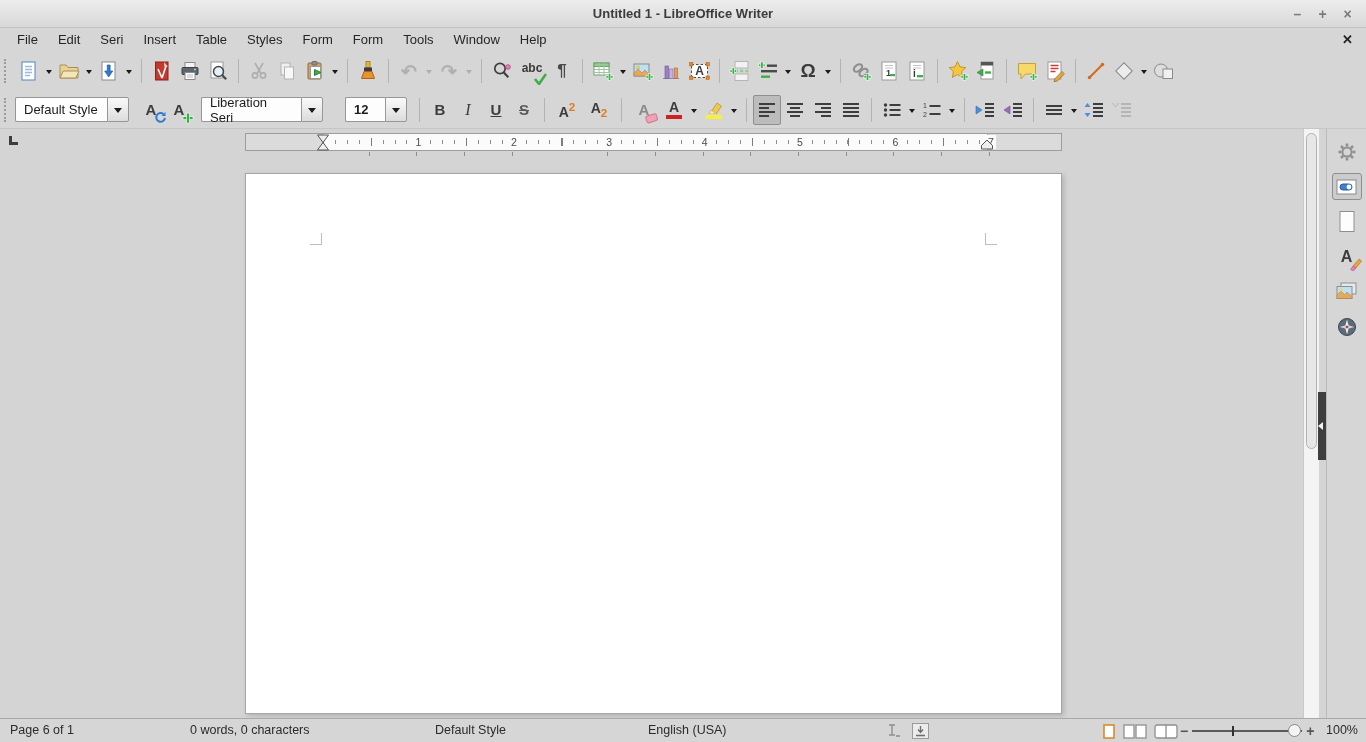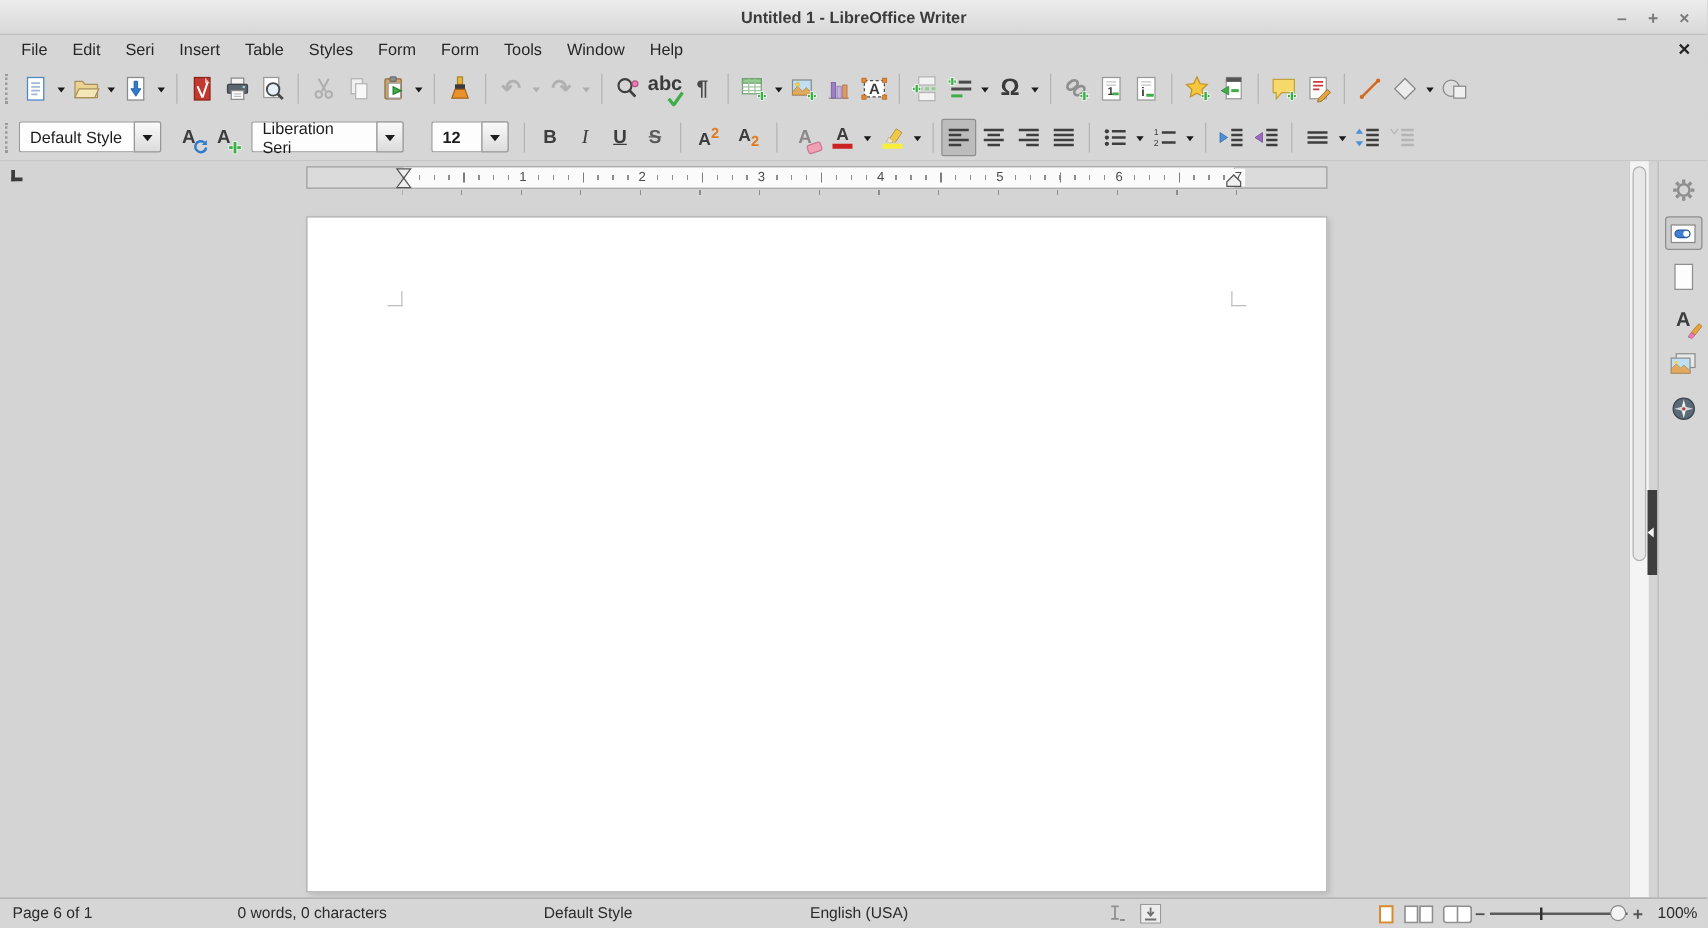--- a/index.html
+++ b/index.html
@@ -236,21 +236,21 @@
   <span class="tbtn">
     <svg width="22" height="22">
         <circle cx="9" cy="8.5" r="5.2" fill="none" stroke="#3f3f3f" stroke-width="1.7"></circle>
         <path d="M12.8 12.5l4.5 4.8" stroke="#3f3f3f" stroke-width="2.2"></path>
         <circle cx="17" cy="7" r="2.3" fill="#e87fb4" stroke="#b85588"></circle>
       </svg>
   </span>
 
   <span class="tbtn" style="min-width:32px;">
     <span class="stack">
-      <span style="font-weight:bold;font-size:16px;color:#3a3a3a;margin-top:-6px;">abc</span>
+      <span style="font-weight:bold;font-size:12px;color:#3a3a3a;margin-top:-6px;">abc</span>
       <svg class="ov" width="14" height="12">
           <path d="M2 6l4 5 7-10" stroke="#3fae49" stroke-width="2.6" fill="none"></path>
         </svg>
     </span>
   </span>
 
   <span class="tbtn">
     <span style="font-size:17px;font-weight:bold;color:#4a4a4a;">¶</span>
   </span>
 

